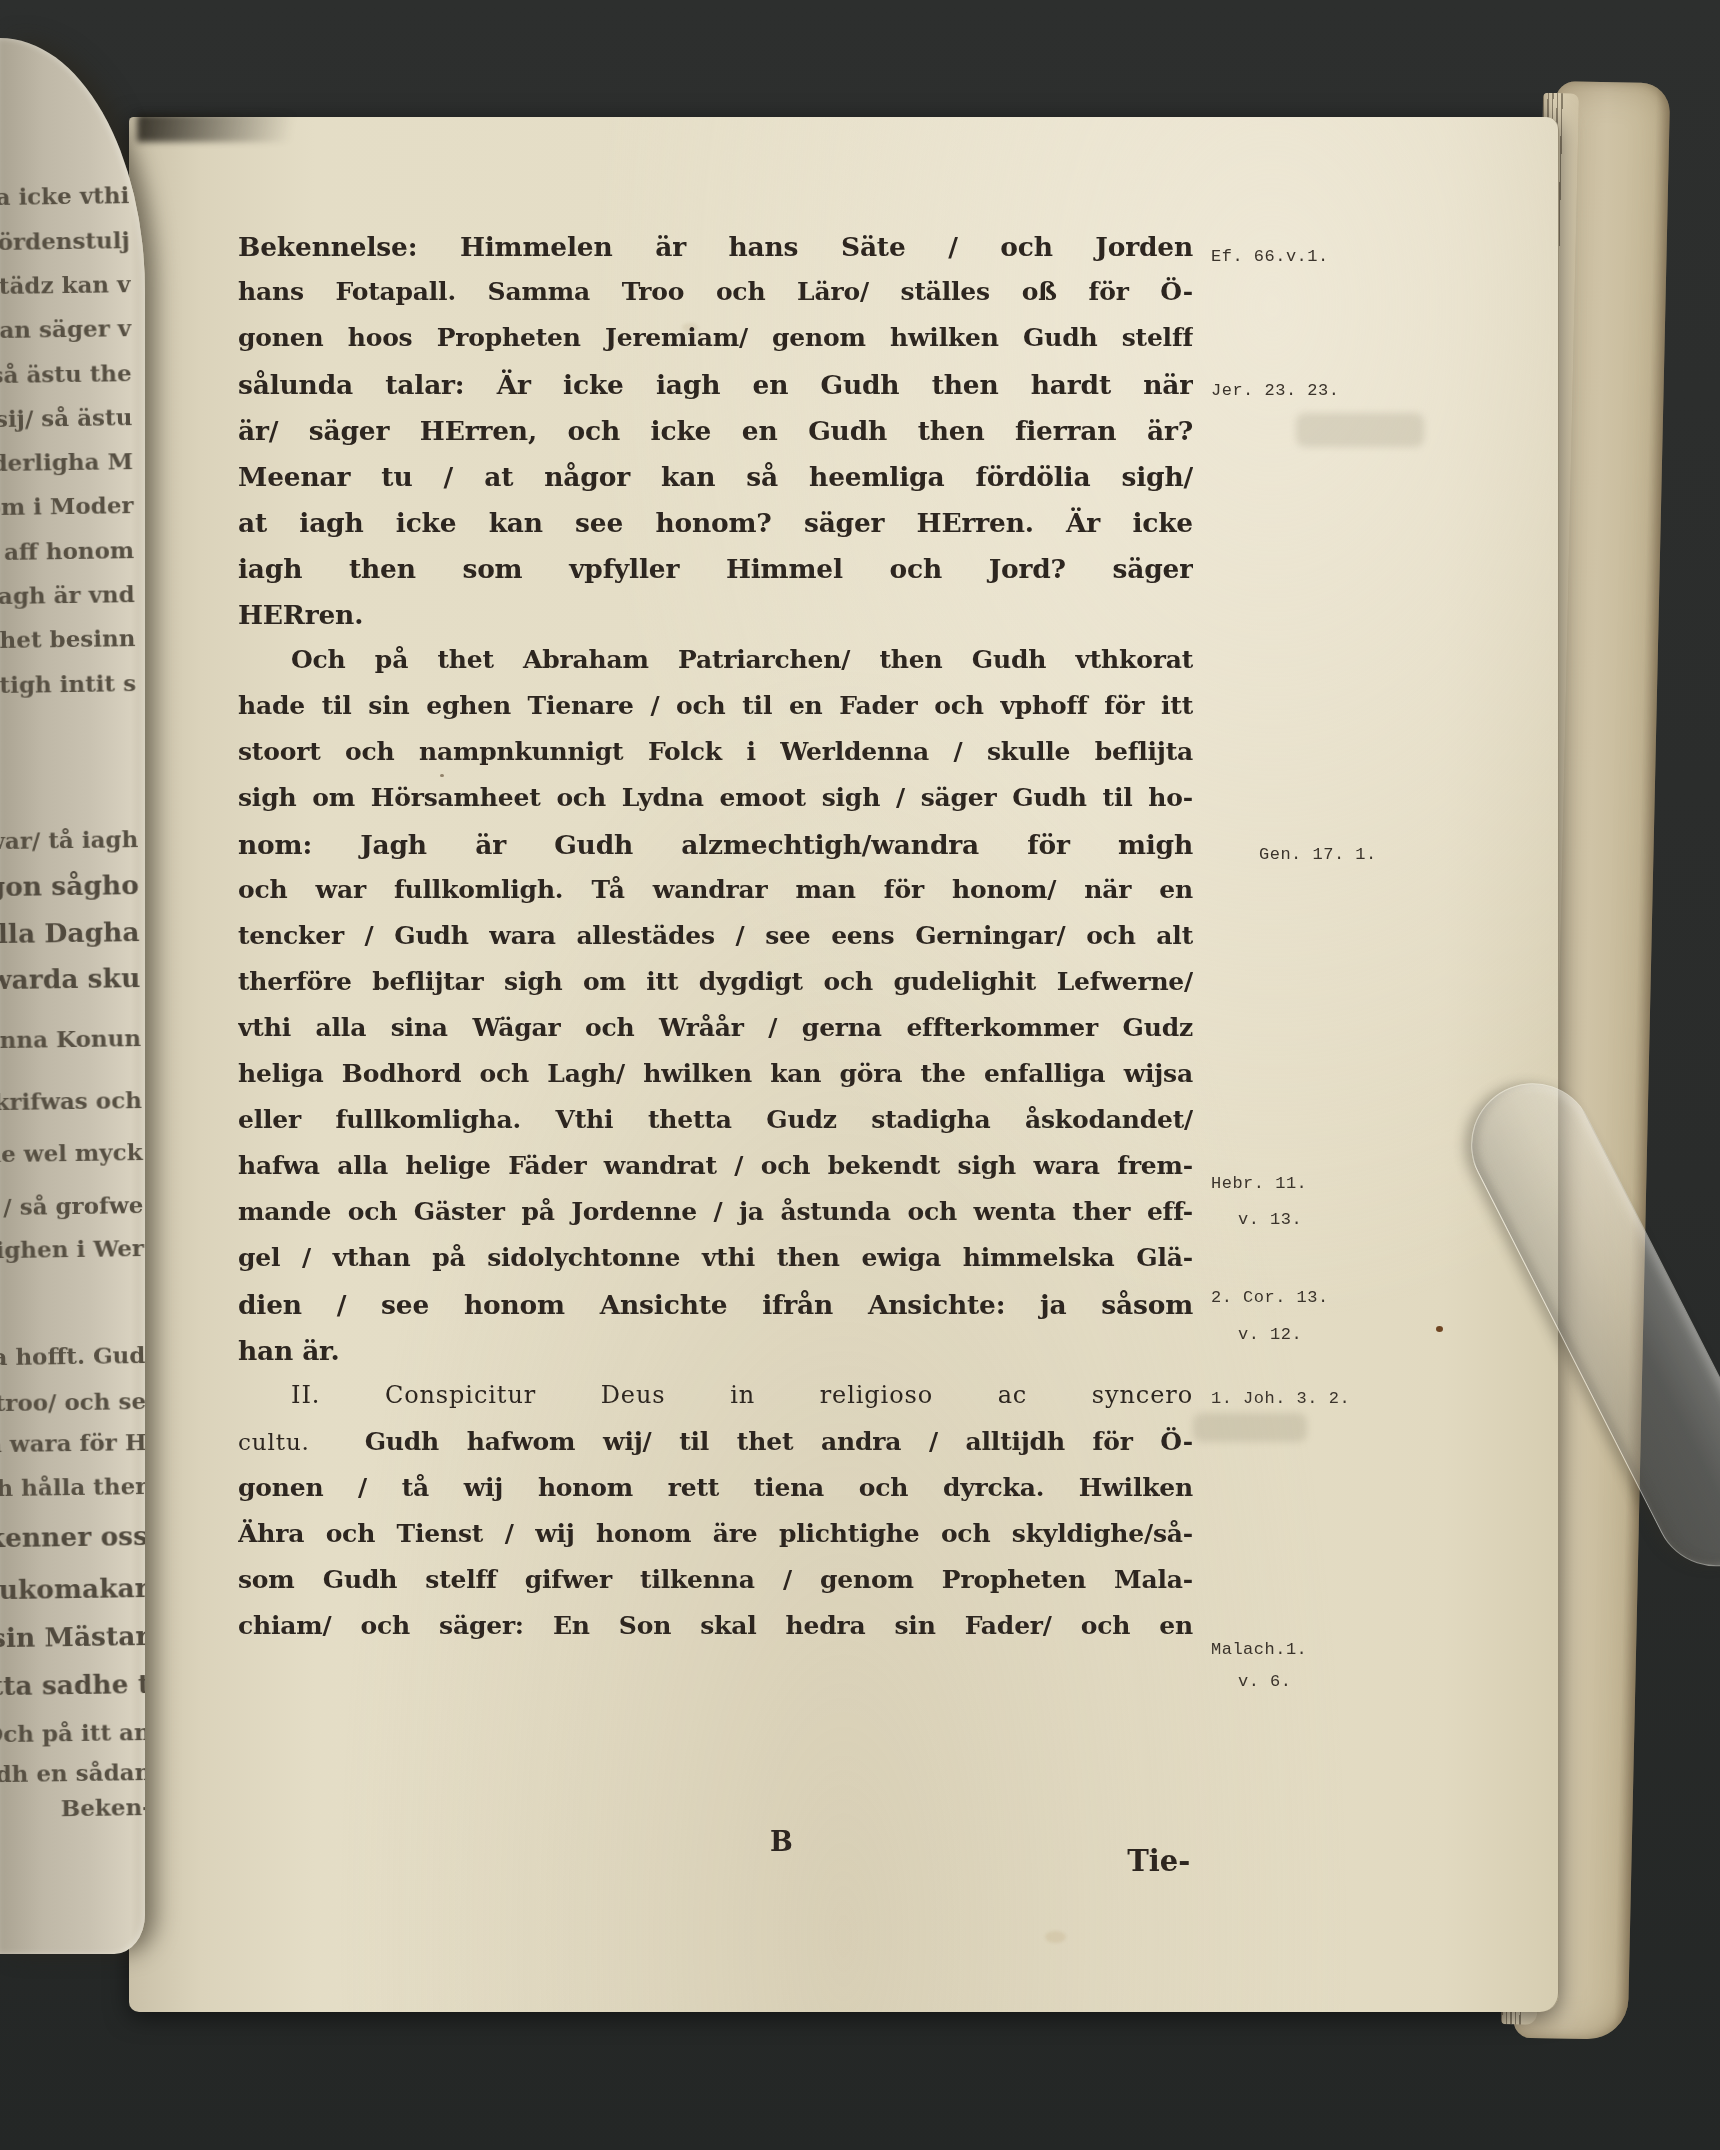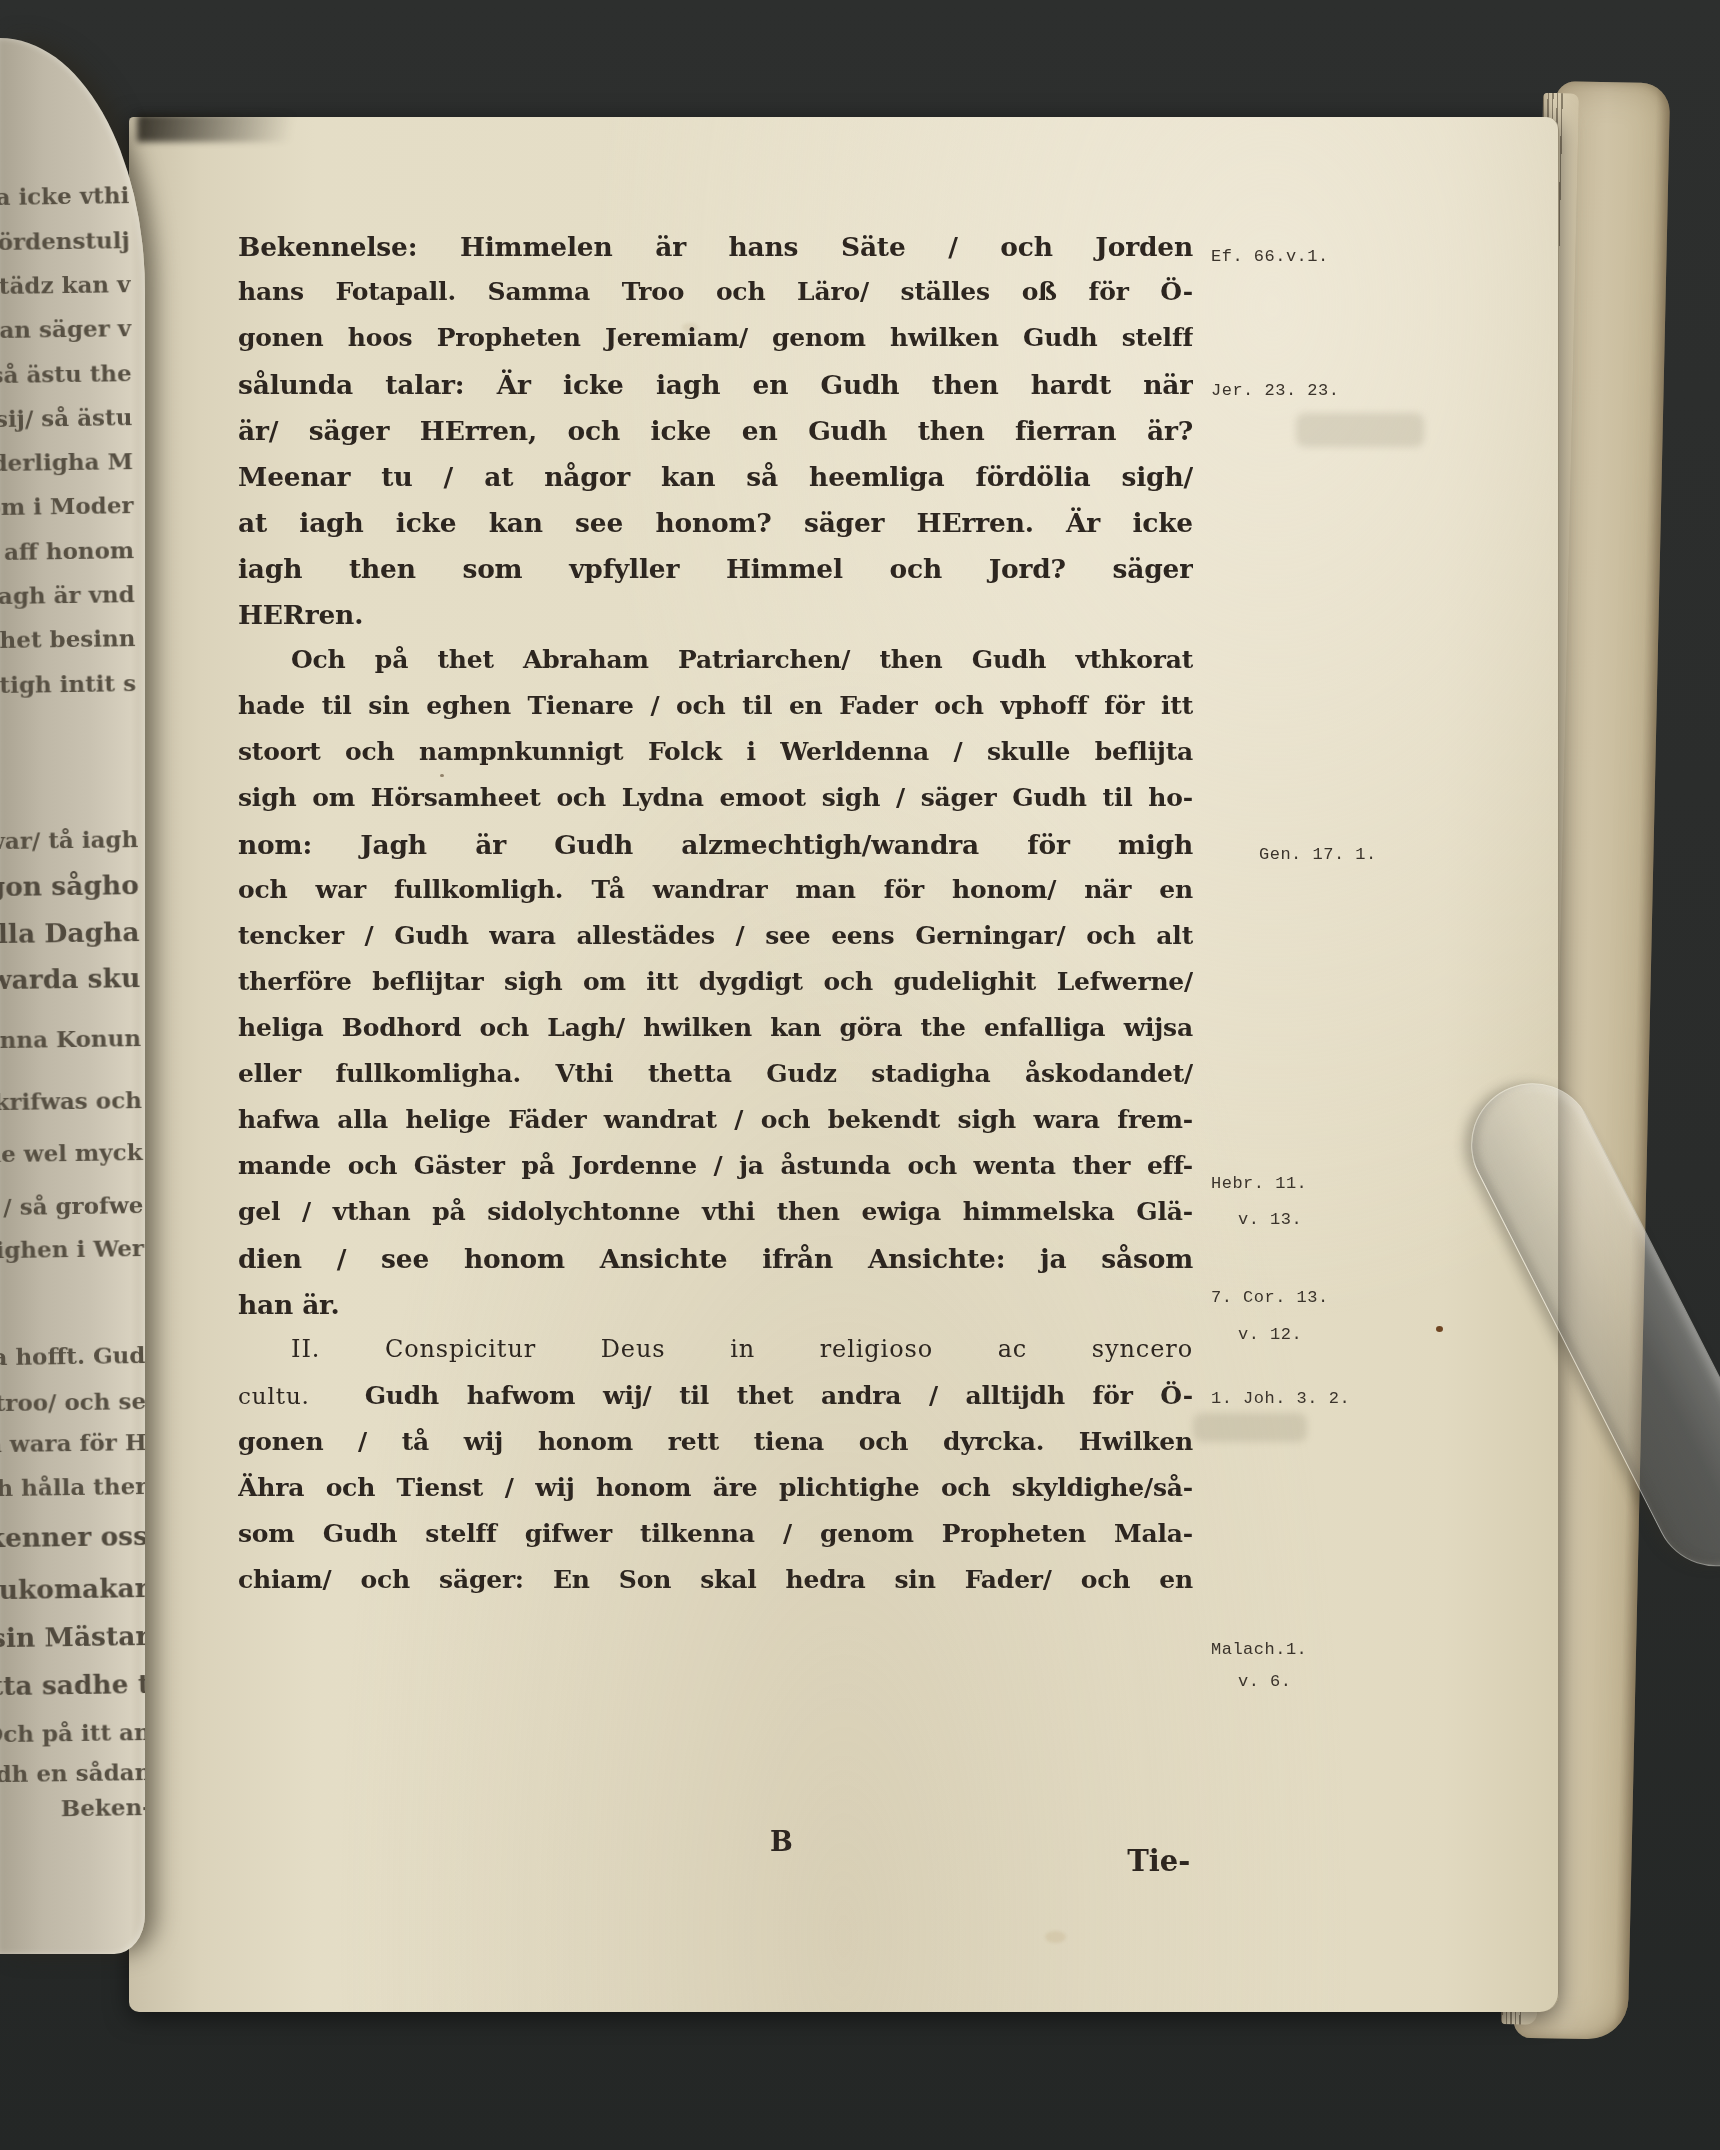--- a/index.html
+++ b/index.html
@@ -120,20 +120,21 @@
         <div class="line lg">iagh then som vpfyller Himmel och Jord? säger</div>
         <div class="line lg par-end">HERren.</div>
         <div class="line indent">Och på thet Abraham Patriarchen/ then Gudh vthkorat</div>
         <div class="line">hade til sin eghen Tienare / och til en Fader och vphoff för itt</div>
         <div class="line">stoort och nampnkunnigt Folck i Werldenna / skulle beflijta</div>
         <div class="line">sigh om Hörsamheet och Lydna emoot sigh / säger Gudh til ho-</div>
         <div class="line lg">nom:  Jagh är Gudh alzmechtigh/wandra för migh</div>
         <div class="line">och war fullkomligh.  Tå wandrar man för honom/ när en</div>
         <div class="line">tencker / Gudh wara allestädes / see eens Gerningar/ och alt</div>
         <div class="line">therföre beflijtar sigh om itt dygdigt och gudelighit Lefwerne/</div>
+        <div class="line">vthi alla sina Wägar och Wråår / gerna effterkommer Gudz</div>
         <div class="line">heliga Bodhord och Lagh/ hwilken kan göra the enfalliga wijsa</div>
         <div class="line">eller fullkomligha.  Vthi thetta Gudz stadigha åskodandet/</div>
         <div class="line">hafwa alla helige Fäder wandrat / och bekendt sigh wara frem-</div>
         <div class="line">mande och Gäster på Jordenne / ja åstunda och wenta ther eff-</div>
         <div class="line">gel / vthan på sidolychtonne vthi then ewiga himmelska Glä-</div>
         <div class="line lg">dien / see honom Ansichte ifrån Ansichte:  ja såsom</div>
         <div class="line lg par-end">han är.</div>
         <div class="line indent roman">II.   Conspicitur Deus in religioso ac syncero</div>
         <div class="line"><span class="roman-prefix">cultu.&nbsp; </span>Gudh hafwom wij/ til thet andra / alltijdh för Ö-</div>
         <div class="line">gonen / tå wij honom rett tiena och dyrcka.  Hwilken</div>
@@ -146,21 +147,21 @@
       <span class="sig-b">B</span>
       <span class="catchword">Tie-</span>
     </div>
 
     <div class="margin-notes">
         <div class="mnote" style="top: 130px;">Ef. 66.v.1.</div>
         <div class="mnote" style="top: 264px;">Jer. 23. 23.</div>
         <div class="mnote" style="top: 728px; margin-left: 48px;">Gen. 17. 1.</div>
         <div class="mnote" style="top: 1057px;">Hebr. 11.</div>
         <div class="mnote ind" style="top: 1093px;">v. 13.</div>
-        <div class="mnote" style="top: 1171px;">7. Cor. 13.</div>
+        <div class="mnote" style="top: 1171px;">2. Cor. 13.</div>
         <div class="mnote ind" style="top: 1208px;">v. 12.</div>
         <div class="mnote" style="top: 1272px;">1. Joh. 3. 2.</div>
         <div class="mnote" style="top: 1523px;">Malach.1.</div>
         <div class="mnote ind" style="top: 1555px;">v. 6.</div>
       </div>
   </div>
 
   <div class="left-page">
     <div class="left-page-text">
         <div class="lfrag" style="top: 144px;">ne thetta icke vthi</div>

